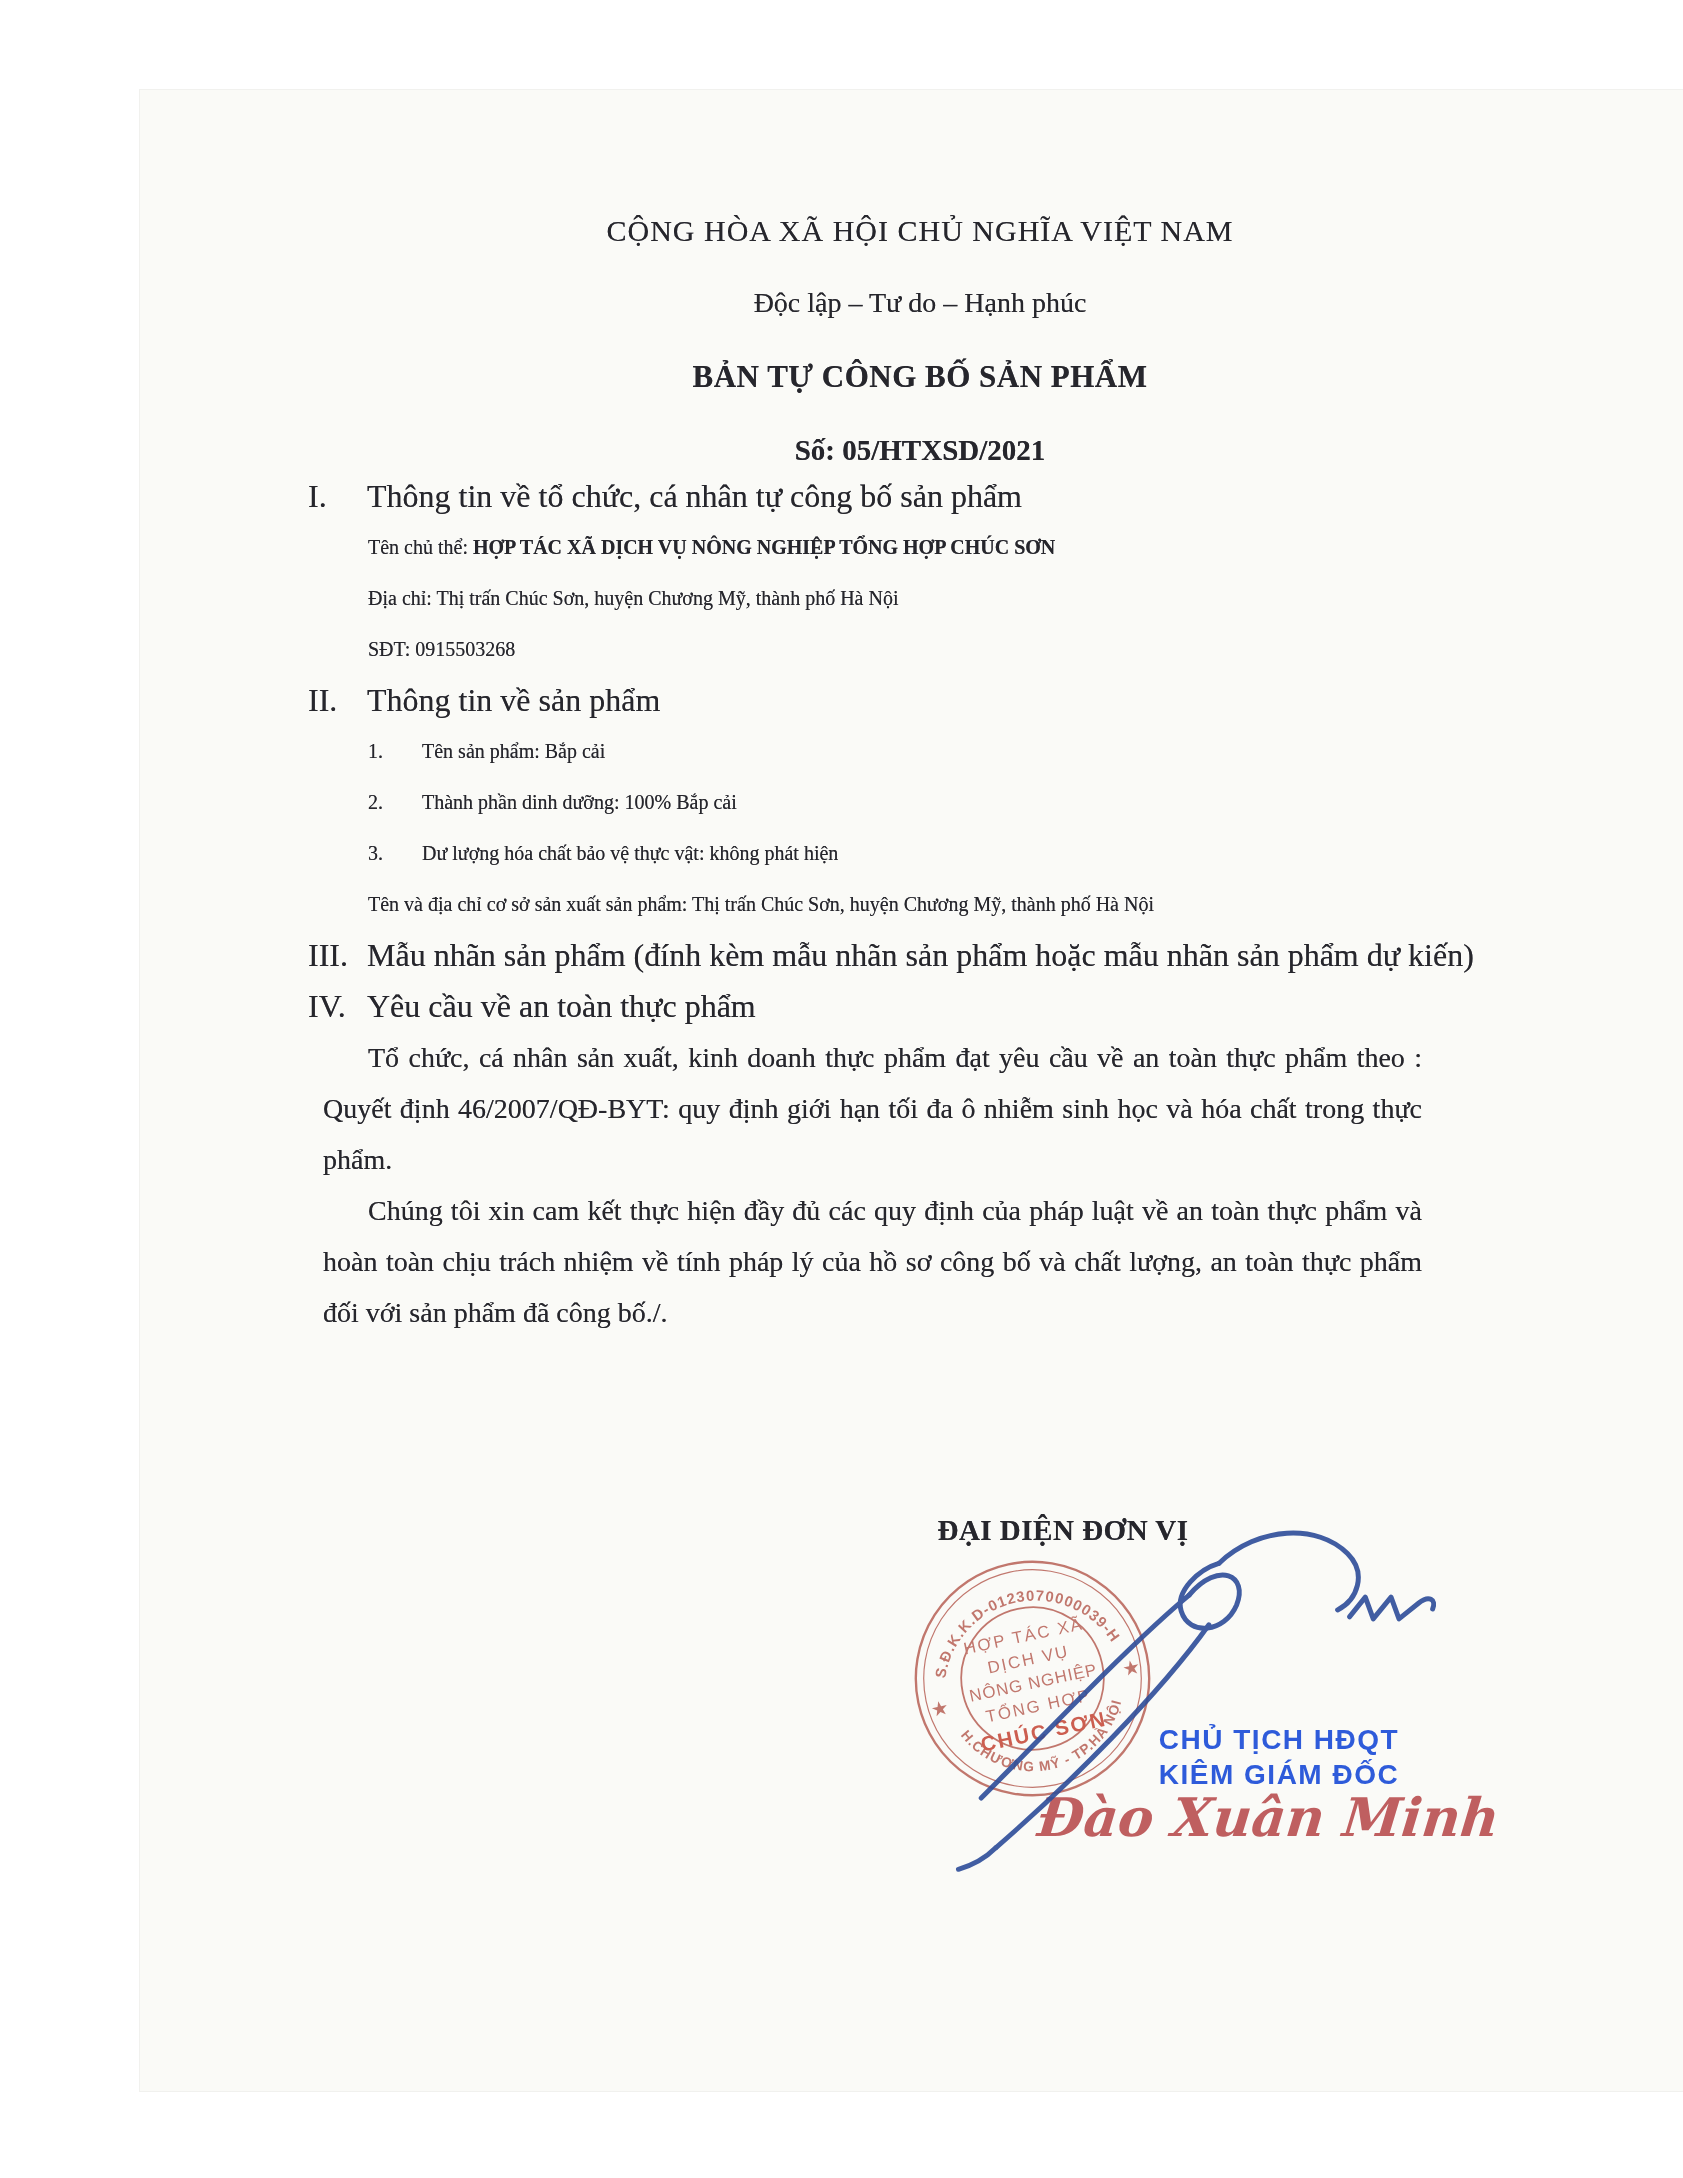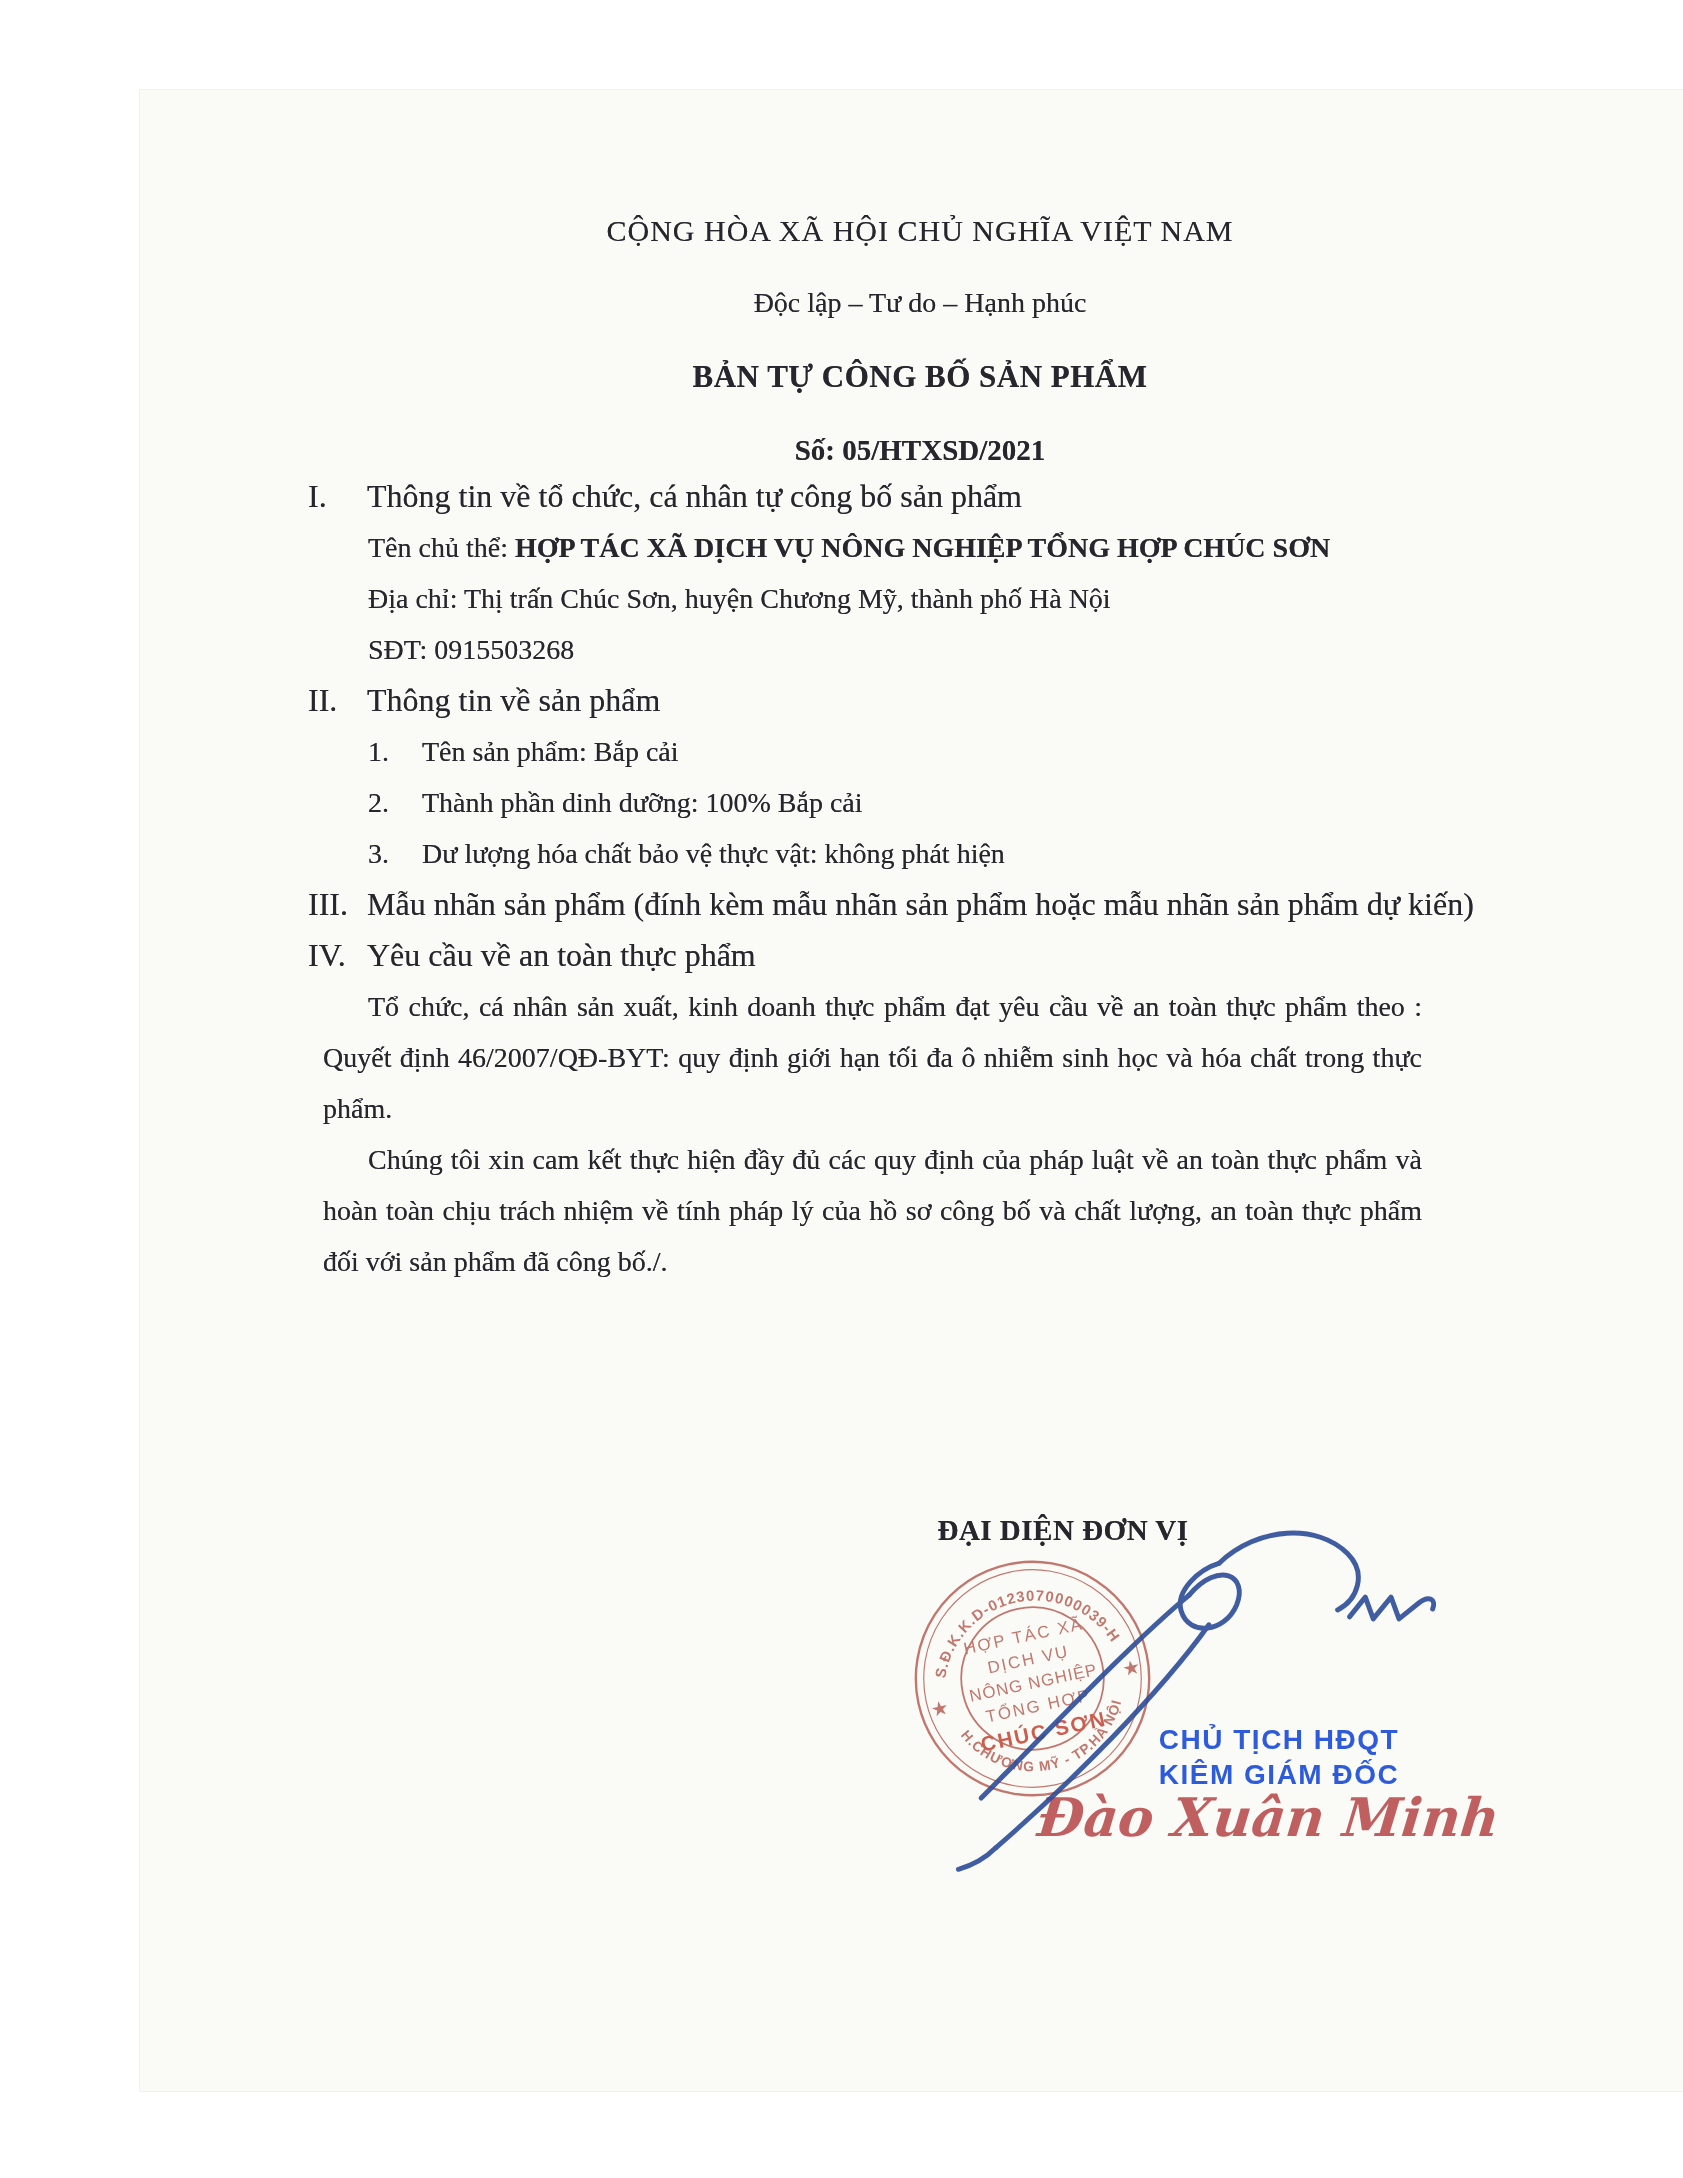--- a/index.html
+++ b/index.html
@@ -15,21 +15,21 @@
   .ink{text-shadow:0 0 0.6px rgba(32,32,44,0.65);}
   .center{text-align:center;}
   .bold{font-weight:bold;}
   .h1{font-size:30px;line-height:44px;letter-spacing:1px;}
   .h2{font-size:28px;line-height:40px;margin-top:30px;}
   .title{font-size:31px;line-height:44px;margin-top:32px;letter-spacing:0.5px;}
   .docnum{font-size:29px;line-height:42px;margin-top:30px;}
   .roman{margin-left:168px;font-size:32px;line-height:51px;}
   .roman:first-of-type{margin-top:30px;}
   .rn{display:inline-block;width:59px;}
-  .sub{margin-left:228px;width:1054px;font-size:28px;line-height:51px;}
+  .sub{margin-left:228px;width:1054px;font-size:20px;line-height:51px;}
   .item .n{display:inline-block;width:54px;}
   .producer{text-align:justify;}
   .para{margin:0 0 0 183px;width:1099px;text-indent:45px;text-align:justify;
         font-size:28px;line-height:51px;}
   .sig-date{position:absolute;left:673px;top:1366px;width:614px;text-align:center;
             font-size:28px;line-height:44px;font-style:italic;}
   .sig-rep{position:absolute;left:616px;top:1418px;width:614px;text-align:center;
            font-size:29px;line-height:44px;font-weight:bold;letter-spacing:0.5px;}
   .stamp{position:absolute;left:759px;top:1455px;opacity:0.92;}
   .sigsvg{position:absolute;left:752px;top:1416px;}
@@ -68,20 +68,21 @@
   </div>
   <div class="sub ink item">
     <span class="n">1.</span><span>Tên sản phẩm: Bắp cải</span>
   </div>
   <div class="sub ink item">
     <span class="n">2.</span><span>Thành phần dinh dưỡng: 100% Bắp cải</span>
   </div>
   <div class="sub ink item">
     <span class="n">3.</span><span>Dư lượng hóa chất bảo vệ thực vật: không phát hiện</span>
   </div>
+  <div class="sub ink producer">Tên và địa chỉ cơ sở sản xuất sản phẩm: Thị trấn Chúc Sơn, huyện Chương Mỹ, thành phố Hà Nội</div>
 
   <div class="roman ink">
     <span class="rn">III.</span><span>Mẫu nhãn sản phẩm (đính kèm mẫu nhãn sản phẩm hoặc mẫu nhãn sản phẩm dự kiến)</span>
   </div>
   <div class="roman ink">
     <span class="rn">IV.</span><span>Yêu cầu về an toàn thực phẩm</span>
   </div>
 
   <p class="para ink">Tổ chức, cá nhân sản xuất, kinh doanh thực phẩm đạt yêu cầu về an toàn thực phẩm theo : Quyết định 46/2007/QĐ-BYT: quy định giới hạn tối đa ô nhiễm sinh học và hóa chất trong thực phẩm.</p>
   <p class="para ink">Chúng tôi xin cam kết thực hiện đầy đủ các quy định của pháp luật về an toàn thực phẩm và hoàn toàn chịu trách nhiệm về tính pháp lý của hồ sơ công bố và chất lượng, an toàn thực phẩm đối với sản phẩm đã công bố./.</p>

